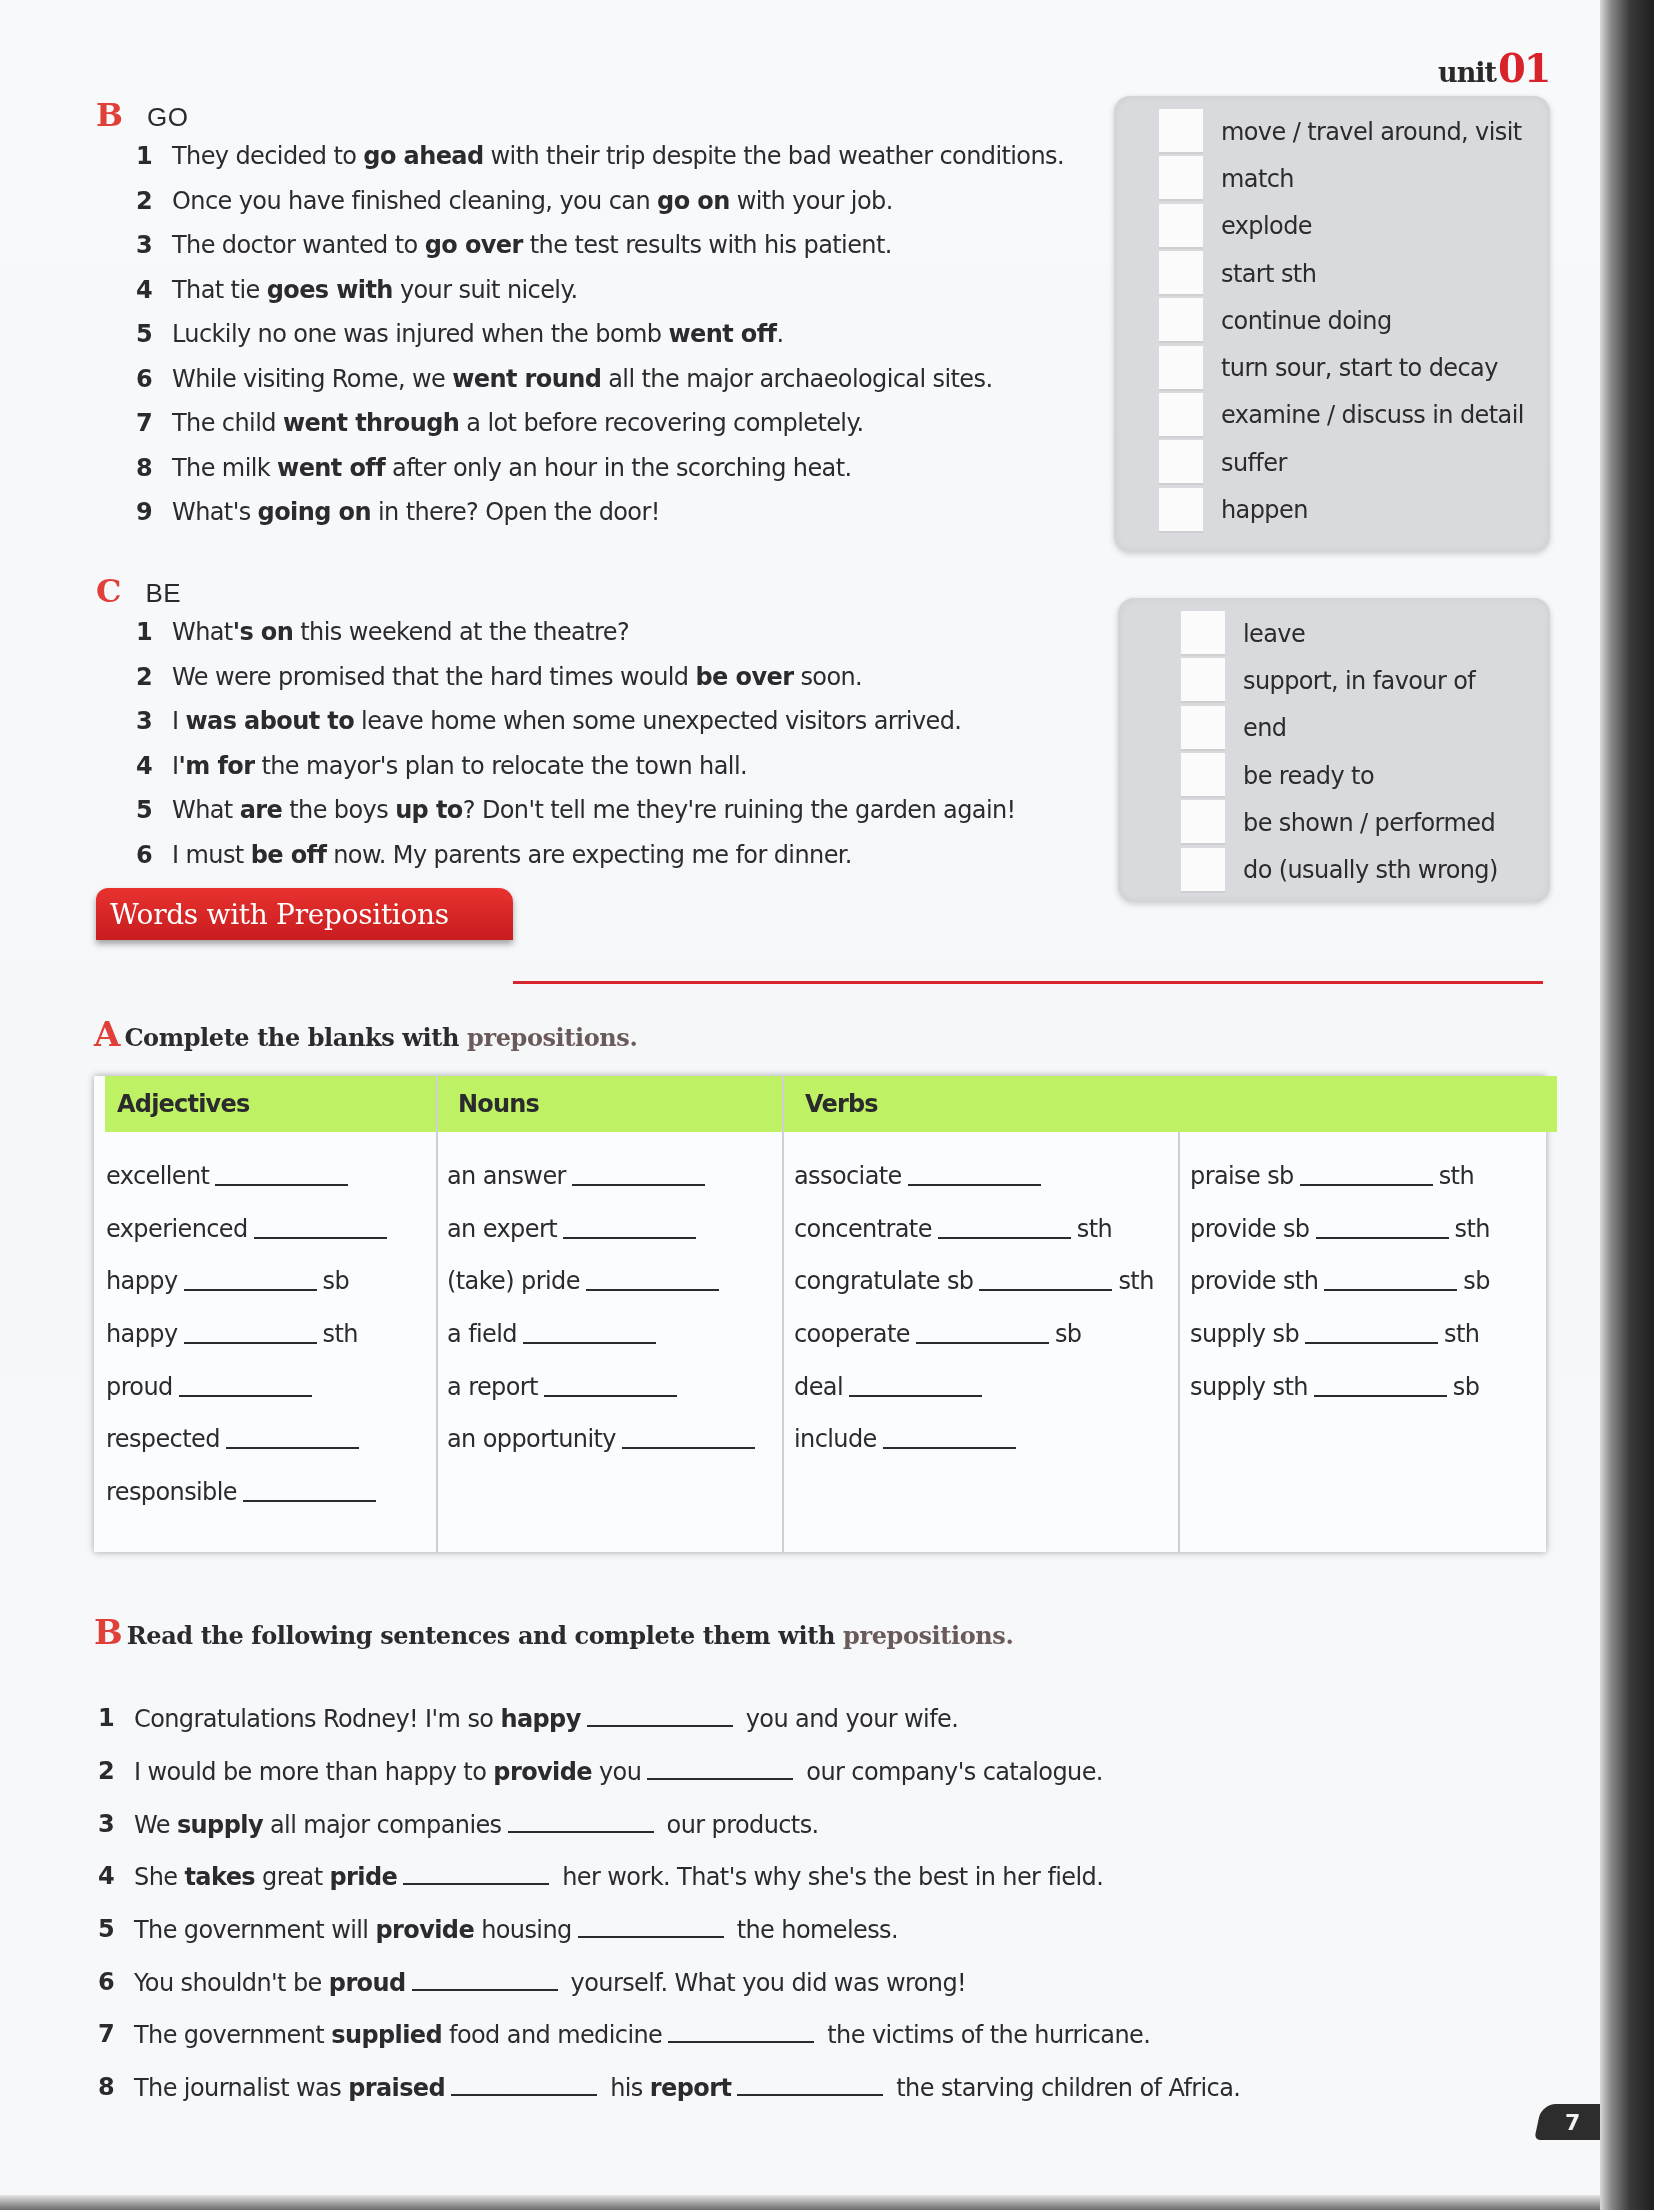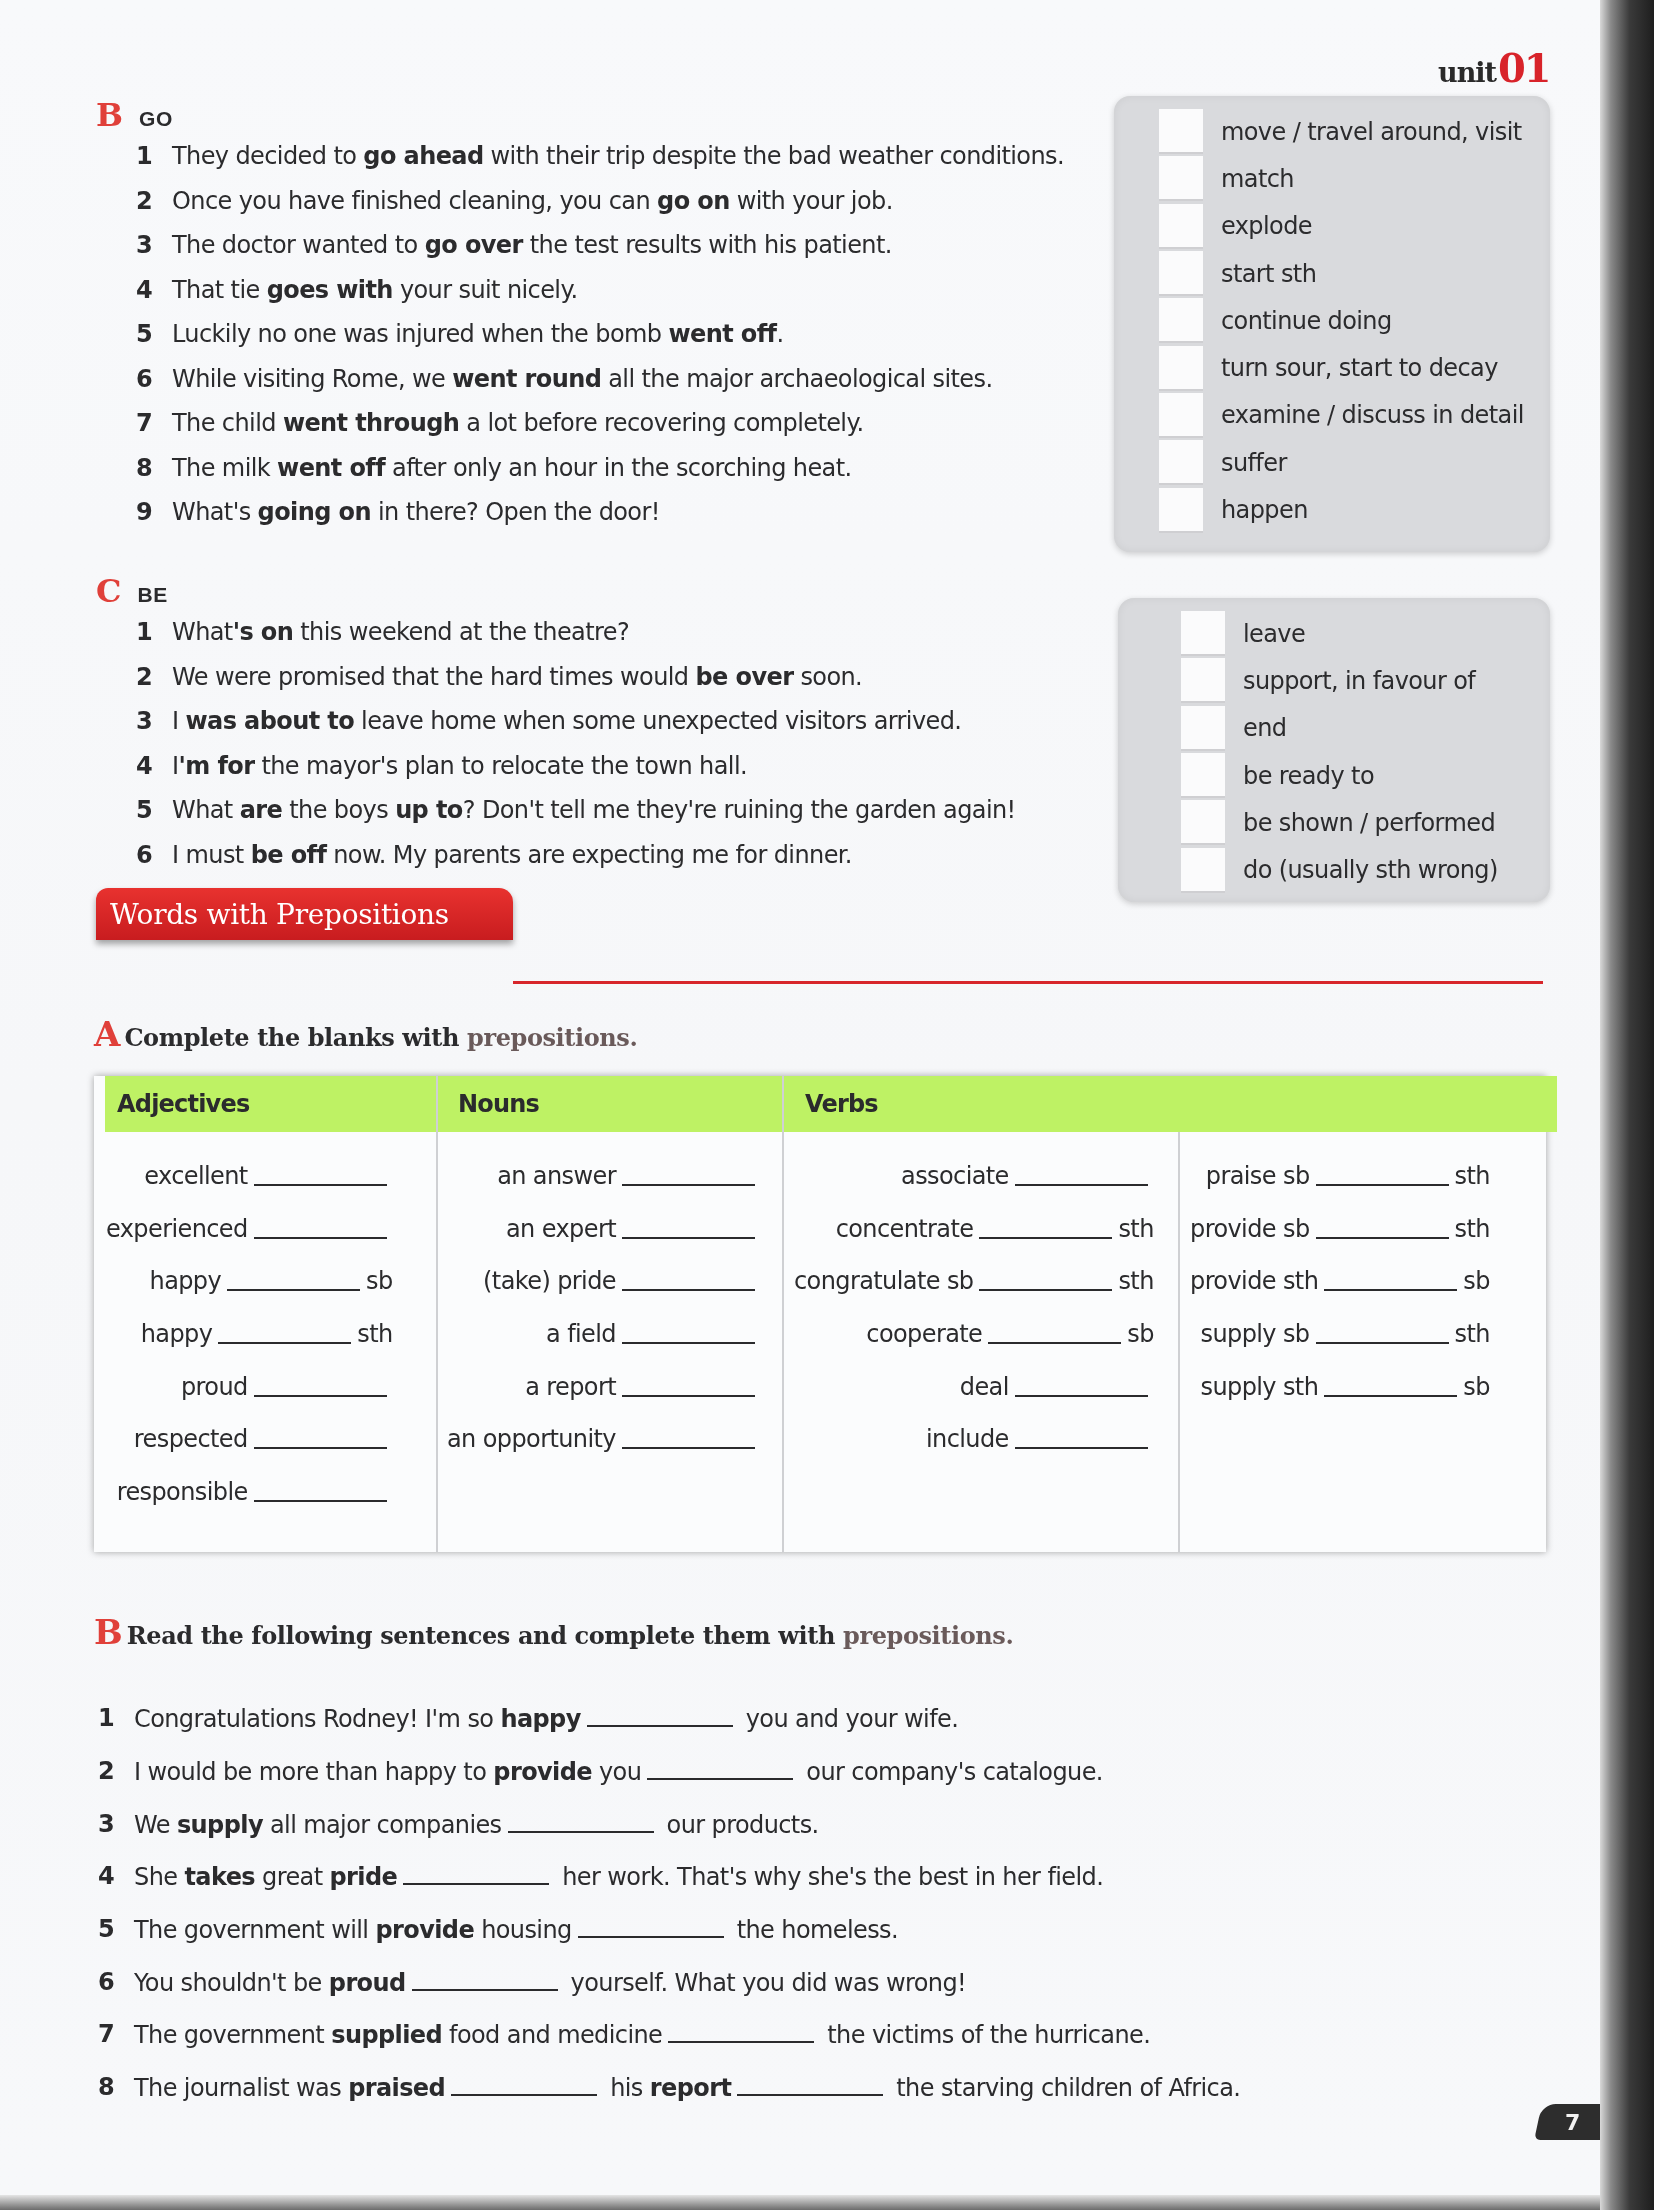--- a/index.html
+++ b/index.html
@@ -32,22 +32,22 @@
   .unit-num { font-size: 40px; color: #d8232a; margin-left: 2px; letter-spacing: -2px; }
 
   .section-head {
     position: absolute; display: flex; align-items: baseline;
   }
   .section-letter {
     font-family: "DejaVu Serif", "Liberation Serif", serif;
     color: #e0403a; font-size: 32px; font-weight: bold;
   }
   .section-title {
-    font-family: "Liberation Sans", sans-serif; font-weight: bold;
-    font-size: 21px; color: #2b2b2d; margin-left: 16px; letter-spacing: 0.5px;
+    font-family: "Liberation Sans", sans-serif; font-weight: normal;
+    font-size: 26px; color: #2b2b2d; margin-left: 24px; letter-spacing: 0.5px;
   }
   .ex-list { position: absolute; list-style: none; }
   .ex-item {
     display: flex; font-size: 24px; height: 44.5px; align-items: center;
     font-family: "DejaVu Sans", sans-serif; letter-spacing: -0.6px;
   }
   .ex-num { width: 36px; font-weight: bold; text-align: left; color: #2b2b2d; }
   .ex-text b { font-weight: bold; }
 
   .match-box {
@@ -103,21 +103,21 @@
     background: #bef264;
   }
   .th {
     position: absolute; top: 14px; font-size: 24px; font-weight: bold;
     font-family: "DejaVu Sans", sans-serif; color: #2b2b2d; letter-spacing: -0.8px;
   }
   .col-div { position: absolute; top: 0; width: 2px; background: #cfd0d3; height: 100%; }
   .col { position: absolute; top: 86px; }
   .cell {
     height: 52.7px; font-size: 24px; font-family: "DejaVu Sans", sans-serif;
-    color: #2b2b2d; letter-spacing: -0.6px; white-space: nowrap; display: flex; align-items: flex-start; justify-content: flex-end;
+    color: #2b2b2d; letter-spacing: -0.6px; white-space: nowrap; display: flex; align-items: flex-start;
   }
   .blank {
     display: inline-block; width: 133px; border-bottom: 2px solid #2b2b2d;
     height: 24px; margin: 0 6px;
   }
 
   .sent-list { position: absolute; left: 98px; top: 1692px; list-style: none; }
   .sent-item {
     display: flex; font-size: 24px; height: 52.7px; align-items: center;
     font-family: "DejaVu Sans", sans-serif; letter-spacing: -0.6px; white-space: nowrap;

